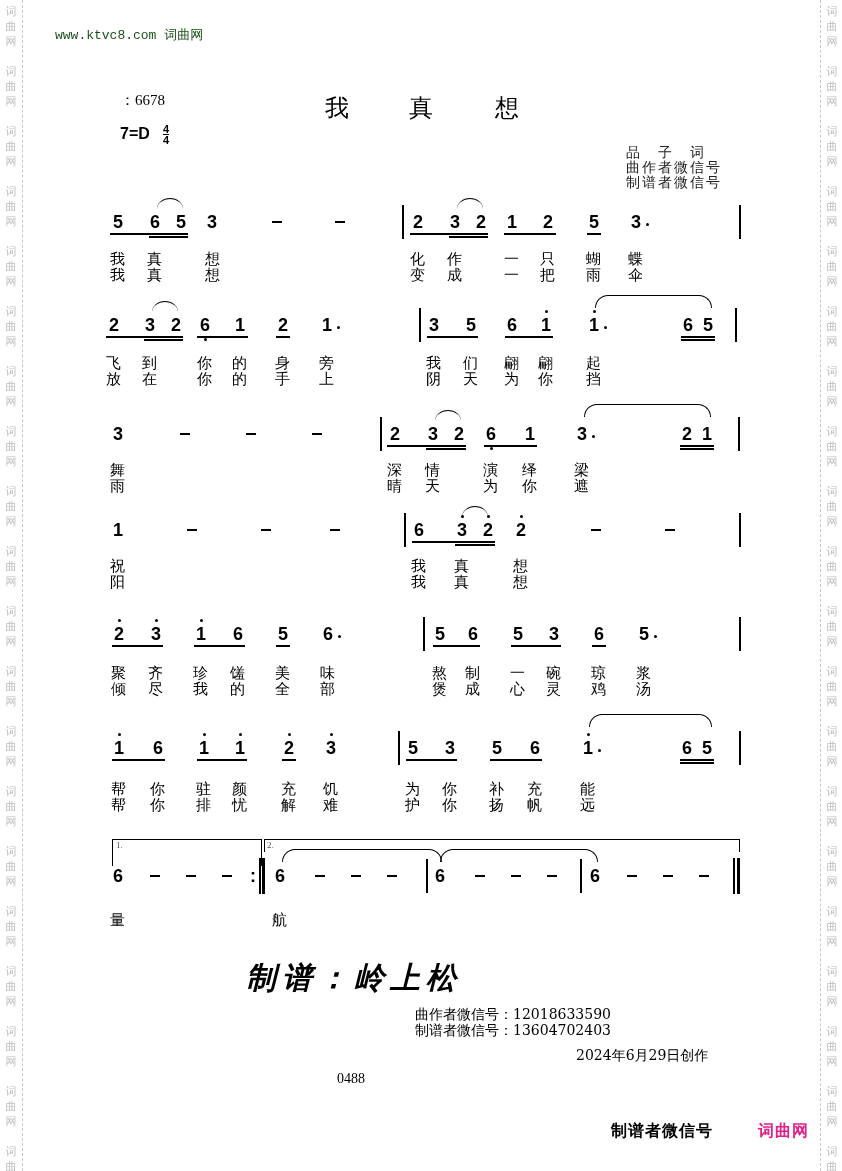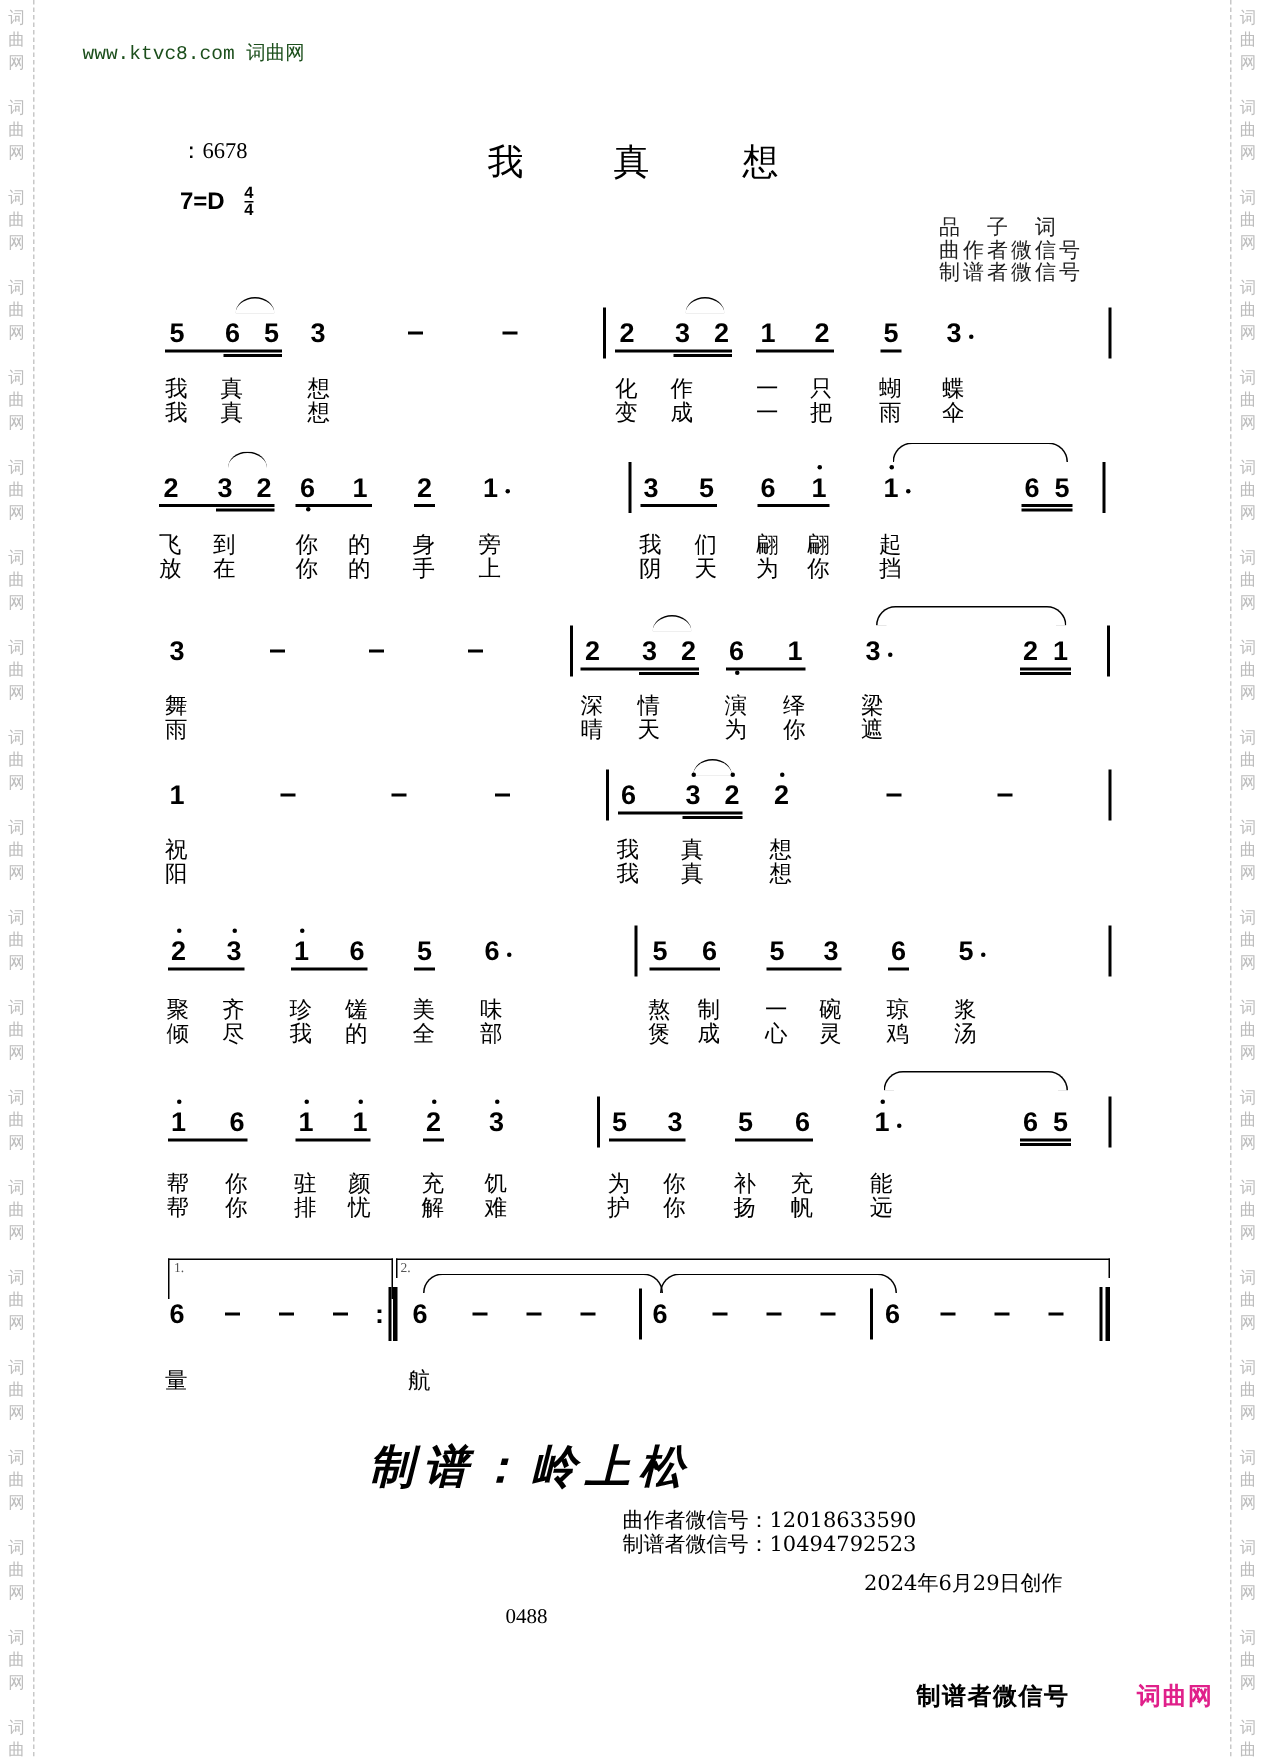--- a/index.html
+++ b/index.html
@@ -477,18 +477,18 @@
     <div class="bar" style="left: 737px; top: 858px; height: 36px; width: 3px;"></div>
     <div class="bracket-slur" style="left: 282px; top: 849px; width: 158px;"></div>
     <div class="bracket-slur" style="left: 440px; top: 849px; width: 156px;"></div>
     <div class="lyr" style="left: 110px; top: 912px;">量</div>
     <div class="lyr" style="left: 272px; top: 912px;">航</div>
   </div>
 
 <div class="abs sig">制谱：岭上松</div>
 <div class="abs contact">
   <div>曲作者微信号：12018633590</div>
-  <div>制谱者微信号：10494792523</div>
+  <div>制谱者微信号：13604702403</div>
 </div>
 <div class="abs date">2024年6月29日创作</div>
 <div class="abs code">0488</div>
 <div class="abs src">制谱者微信号</div>
 <div class="abs src-brand">词曲网</div>
 
 </body></html>

